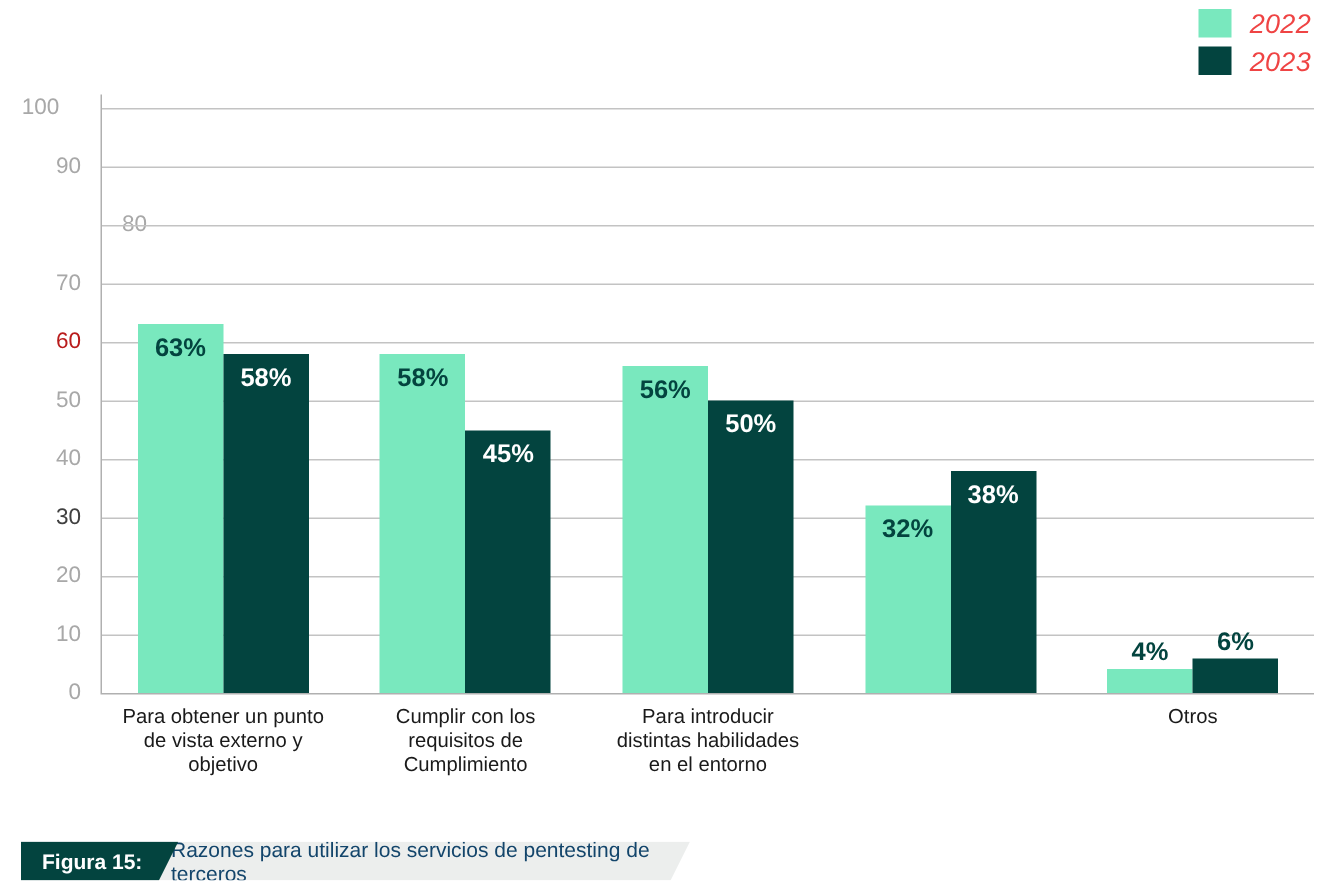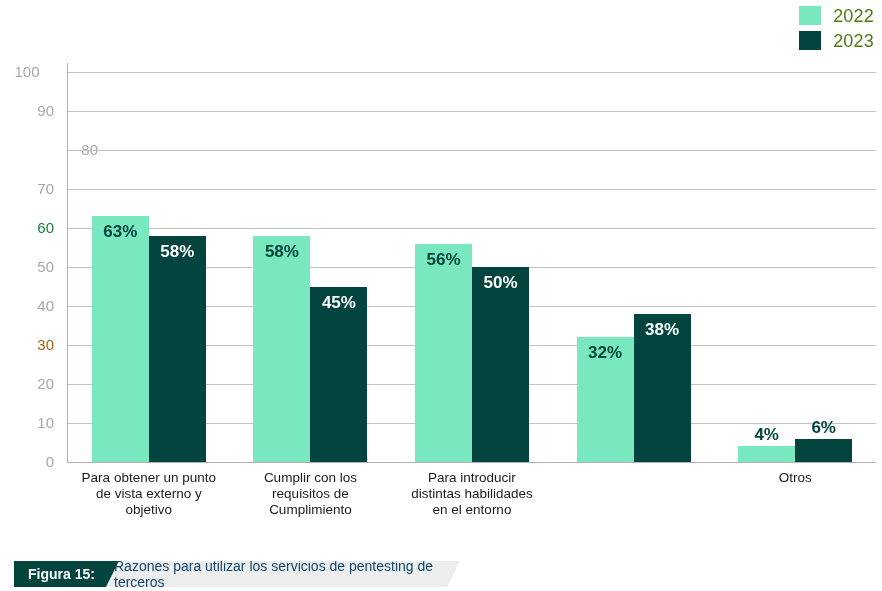--- a/index.html
+++ b/index.html
@@ -31,23 +31,24 @@
     align-items: center;
     gap: 12px;
   }
   .legend-swatch {
     width: 22px;
     height: 19px;
     display: block;
   }
   .legend-label {
     font-size: 18px;
-    color: #4d7c0f;
+    color: #ef4444;
     line-height: 1;
     letter-spacing: .2px;
+    font-style: italic;
   }
 
   
   .chart {
     position: absolute;
     left: 0;
     top: 0;
     width: 882px;
     height: 530px;
   }
@@ -176,24 +177,24 @@
   </div>
 </div>
 
 <div class="chart">
   <div class="axis-y-line"></div>
   <div class="ytick-wrap" id="ytick-wrap">
       <div style="position: absolute; left: 0px; width: 54px; text-align: center; font-size: 15px; color: rgb(168, 168, 168); top: 63px;">100</div>
       <div style="position: absolute; left: 0px; width: 54px; text-align: right; font-size: 15px; color: rgb(168, 168, 168); top: 102px;">90</div>
       <div style="position: absolute; left: 0px; width: 54px; text-align: right; font-size: 15px; color: rgb(168, 168, 168); top: 141px; padding-left: 44px;">80</div>
       <div style="position: absolute; left: 0px; width: 54px; text-align: right; font-size: 15px; color: rgb(168, 168, 168); top: 180px;">70</div>
-      <div style="position: absolute; left: 0px; width: 54px; text-align: right; font-size: 15px; color: #15803d; top: 219px;">60</div>
+      <div style="position: absolute; left: 0px; width: 54px; text-align: right; font-size: 15px; color: #b91c1c; top: 219px;">60</div>
       <div style="position: absolute; left: 0px; width: 54px; text-align: right; font-size: 15px; color: rgb(168, 168, 168); top: 258px;">50</div>
       <div style="position: absolute; left: 0px; width: 54px; text-align: right; font-size: 15px; color: rgb(168, 168, 168); top: 297px;">40</div>
-      <div style="position: absolute; left: 0px; width: 54px; text-align: right; font-size: 15px; color: #a16207; top: 336px;">30</div>
+      <div style="position: absolute; left: 0px; width: 54px; text-align: right; font-size: 15px; color: #404040; top: 336px;">30</div>
       <div style="position: absolute; left: 0px; width: 54px; text-align: right; font-size: 15px; color: rgb(168, 168, 168); top: 375px;">20</div>
       <div style="position: absolute; left: 0px; width: 54px; text-align: right; font-size: 15px; color: rgb(168, 168, 168); top: 414px;">10</div>
       <div style="position: absolute; left: 0px; width: 54px; text-align: right; font-size: 15px; color: rgb(168, 168, 168); top: 453px;">0</div>
     </div>
   <div class="plot" id="plot">
       <div class="gridline" style="top: 0px;"></div>
       <div class="gridline" style="top: 39px;"></div>
       <div class="gridline" style="top: 78px;"></div>
       <div class="gridline" style="top: 117px;"></div>
       <div class="gridline" style="top: 156px;"></div>

